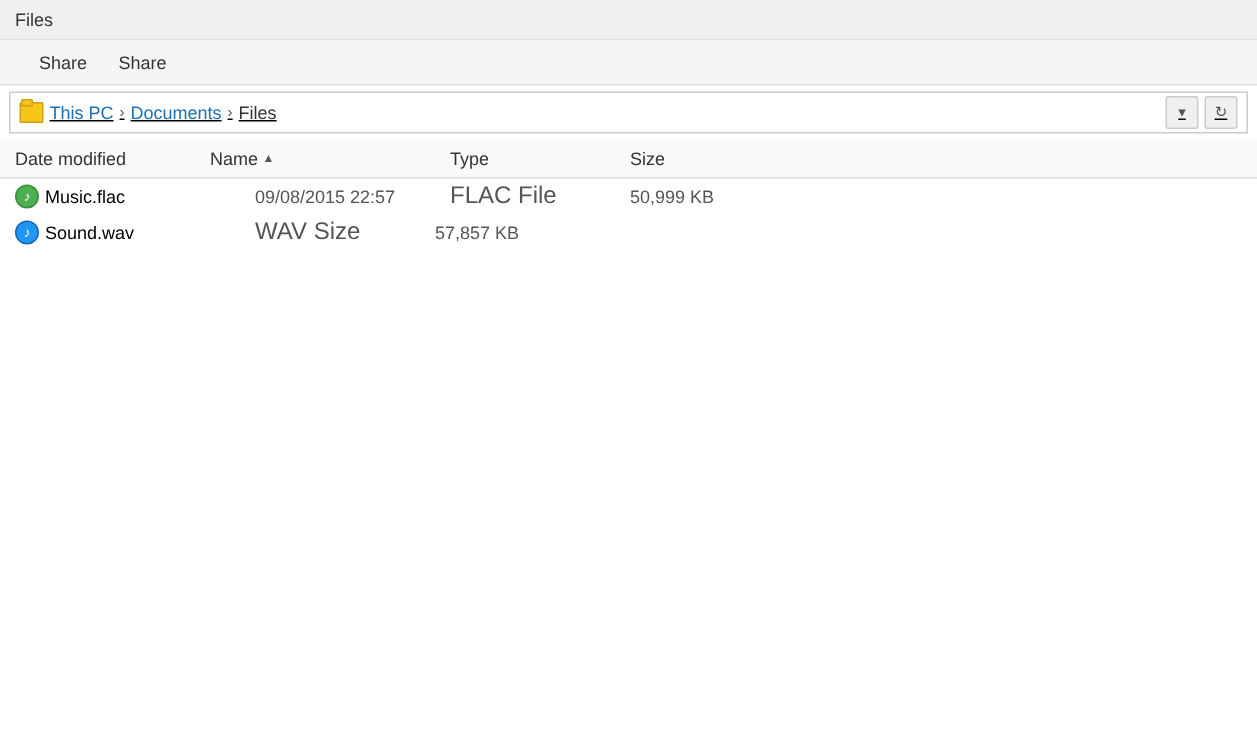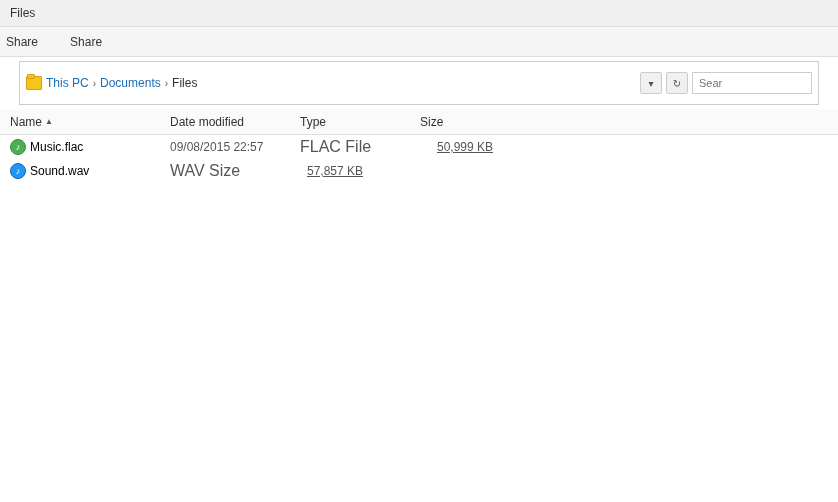--- a/index.html
+++ b/index.html
@@ -21,41 +21,42 @@
       color: #333;
       border-bottom: 1px solid #ddd;
     }
 
     
     .ribbon {
       background: #f5f5f5;
       border-bottom: 1px solid #ddd;
       display: flex;
       align-items: center;
-      padding: 0 0;
+      padding: 0 20px;
       height: 30px;
-      gap: 20px;
+      gap: 9px;
     }
     .ribbon-tab {
       font-size: 12px;
       color: #333;
       padding: 4px 6px;
       cursor: pointer;
     }
 
     
     .address-bar {
       display: flex;
       align-items: center;
       background: #fff;
       border: 1px solid #ccc;
-      margin: 4px 19px;
-      height: 44px;
+      margin: 4px 6px;
+      height: 28px;
       padding: 0 6px;
       gap: 4px;
+      text-decoration: underline;
     }
     .address-folder-icon {
       width: 16px;
       height: 14px;
       background: #f5c518;
       border: 1px solid #d4a017;
       border-radius: 1px;
       flex-shrink: 0;
       position: relative;
     }
@@ -199,21 +200,21 @@
       align-items: center;
       justify-content: center;
       color: #fff;
       font-size: 7px;
       border-radius: 1px;
     }
 
     .file-name-cell { width: 160px; font-size: 12px; display: flex; align-items: center; }
     .file-date-cell { width: 130px; font-size: 12px; color: #555; }
     .file-type-cell { width: 120px; font-size: 16px; color: #555; }
-    .file-size-cell { width: 90px; font-size: 12px; color: #555; text-align: center; text-decoration: underline; }
+    .file-size-cell { width: 90px; font-size: 12px; color: #555; text-align: left; }
   </style>
 </head>
 <body>
 
 <div class="title-bar">
   <span>Files</span>
 </div>
 
 <div class="ribbon">
   <span class="ribbon-tab">Share</span>
@@ -226,30 +227,29 @@
     <span class="path-item">This PC</span>
     <span class="path-sep">›</span>
     <span class="path-item">Documents</span>
     <span class="path-sep">›</span>
     <span class="path-current">Files</span>
   </div>
   <div class="address-controls">
     <div class="addr-btn">▾</div>
     <div class="addr-btn">↻</div>
   </div>
-  <input class="search-box" type="text" placeholder="Sear" style="">
 </div>
 
 <div class="col-headers">
+  <div class="col-header col-date">
+    <span>Date modified</span>
+  </div>
   <div class="col-header col-name">
     <span>Name</span>
     <span class="sort-arrow">▲</span>
-  </div>
-  <div class="col-header col-date">
-    <span>Date modified</span>
   </div>
   <div class="col-header col-type">
     <span>Type</span>
   </div>
   <div class="col-header col-size">
     <span>Size</span>
   </div>
 </div>
 
 <div class="file-list" id="file-list">

